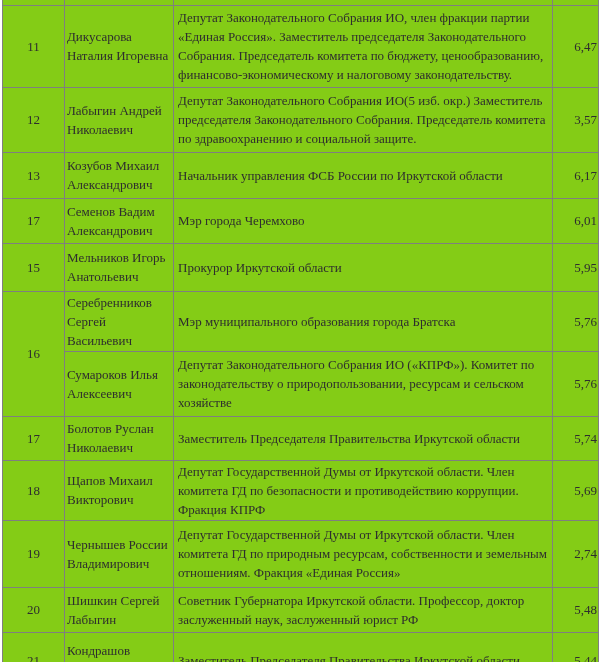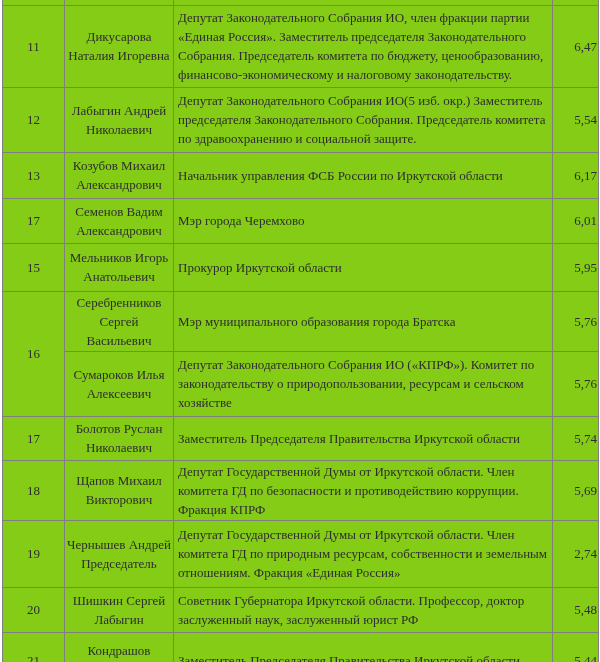--- a/index.html
+++ b/index.html
@@ -26,21 +26,21 @@
   table.ranking td {
     border: 1px solid #7f7f7f;
     vertical-align: middle;
     line-height: 19px;
     background: #84cc16;
   }
   tr.partial-row td {
     border-top: none;
   }
   td.rank-col  { text-align: center; }
-  td.name-col  { text-align: center; padding: 1px 2px; }
+  td.name-col  { text-align: left; padding: 1px 2px; }
   td.desc-col  { text-align: left; padding: 1px 2px 1px 4px; }
   td.score-col { text-align: right; }
 </style>
 </head>
 <body>
 
 <div class="screen">
   <table class="ranking">
     <colgroup>
       <col style="width:62px">
@@ -60,21 +60,21 @@
         <td class="rank-col">11</td>
         <td class="name-col">Дикусарова Наталия Игоревна</td>
         <td class="desc-col">Депутат Законодательного Собрания ИО, член фракции партии «Единая Россия». Заместитель председателя Законодательного Собрания. Председатель комитета по бюджету, ценообразованию, финансово-экономическому и налоговому законодательству.</td>
         <td class="score-col">6,47</td>
       </tr>
 
       <tr style="height:65px">
         <td class="rank-col">12</td>
         <td class="name-col">Лабыгин Андрей Николаевич</td>
         <td class="desc-col">Депутат Законодательного Собрания ИО(5 изб. окр.) Заместитель председателя Законодательного Собрания. Председатель комитета по здравоохранению и социальной защите.</td>
-        <td class="score-col">5,54</td>
+        <td class="score-col">3,57</td>
       </tr>
 
       <tr style="height:46px">
         <td class="rank-col">13</td>
         <td class="name-col">Козубов Михаил Александрович</td>
         <td class="desc-col">Начальник управления ФСБ России по Иркутской области</td>
         <td class="score-col">6,17</td>
       </tr>
 
       <tr style="height:45px">
@@ -113,21 +113,21 @@
 
       <tr style="height:53px">
         <td class="rank-col">18</td>
         <td class="name-col">Щапов Михаил Викторович</td>
         <td class="desc-col">Депутат Государственной Думы от Иркутской области. Член комитета ГД по безопасности и противодействию коррупции. Фракция КПРФ</td>
         <td class="score-col">5,69</td>
       </tr>
 
       <tr style="height:67px">
         <td class="rank-col">19</td>
-        <td class="name-col">Чернышев Андрей Председатель</td>
+        <td class="name-col">Чернышев России Владимирович</td>
         <td class="desc-col">Депутат Государственной Думы от Иркутской области. Член комитета ГД по природным ресурсам, собственности и земельным отношениям. Фракция «Единая Россия»</td>
         <td class="score-col">2,74</td>
       </tr>
 
       <tr style="height:45px">
         <td class="rank-col">20</td>
         <td class="name-col">Шишкин Сергей Лабыгин</td>
         <td class="desc-col">Советник Губернатора Иркутской области. Профессор, доктор заслуженный наук, заслуженный юрист РФ</td>
         <td class="score-col">5,48</td>
       </tr>

